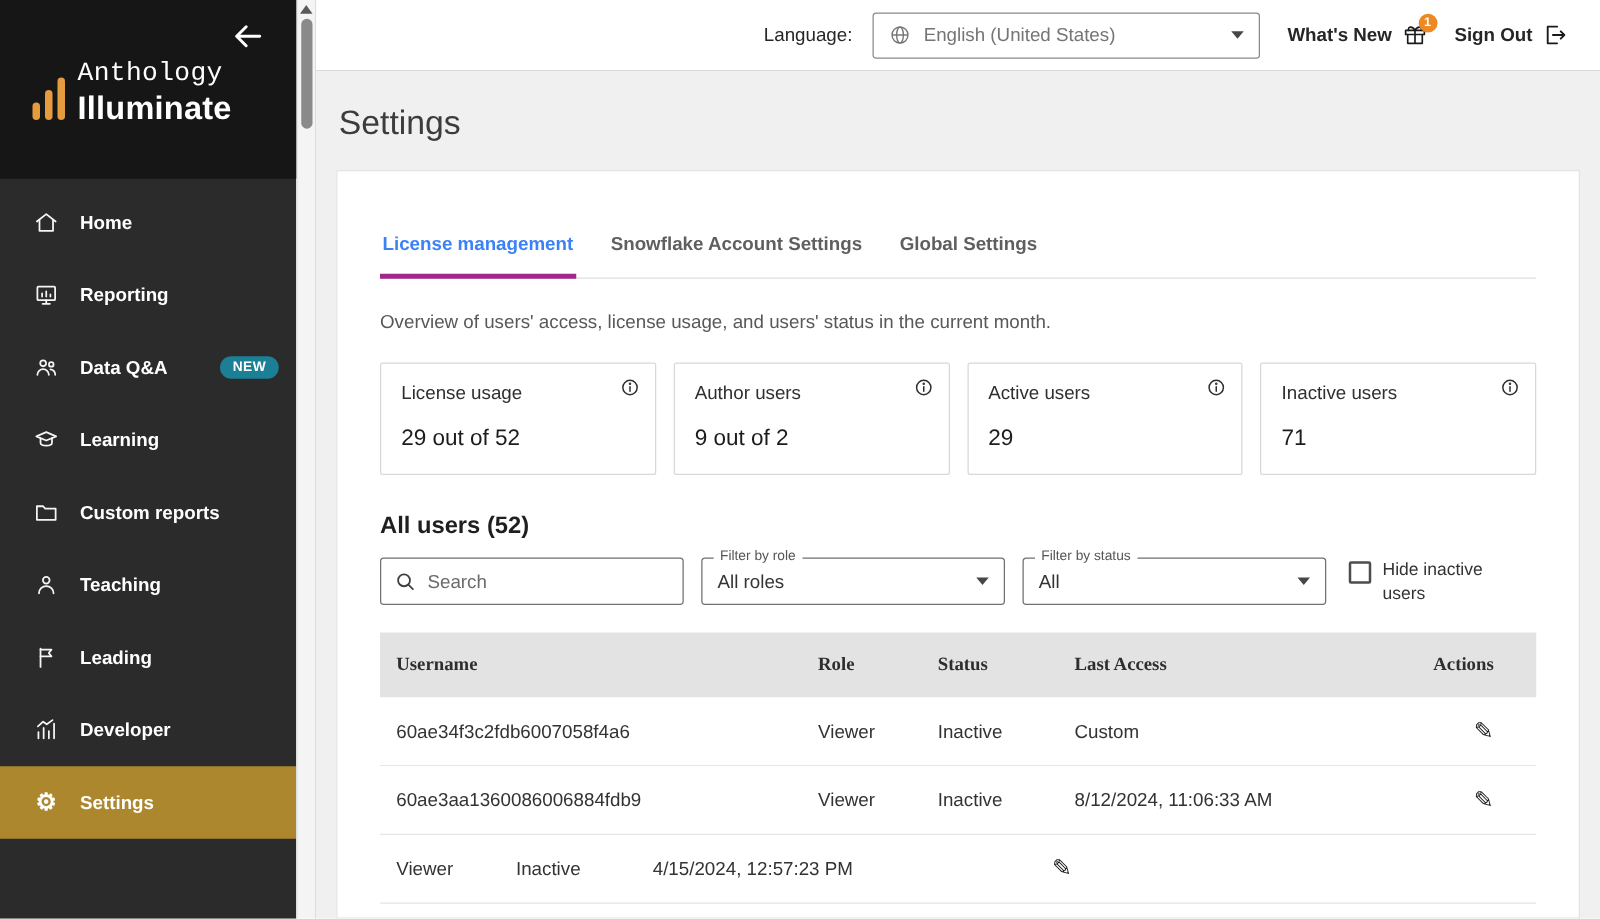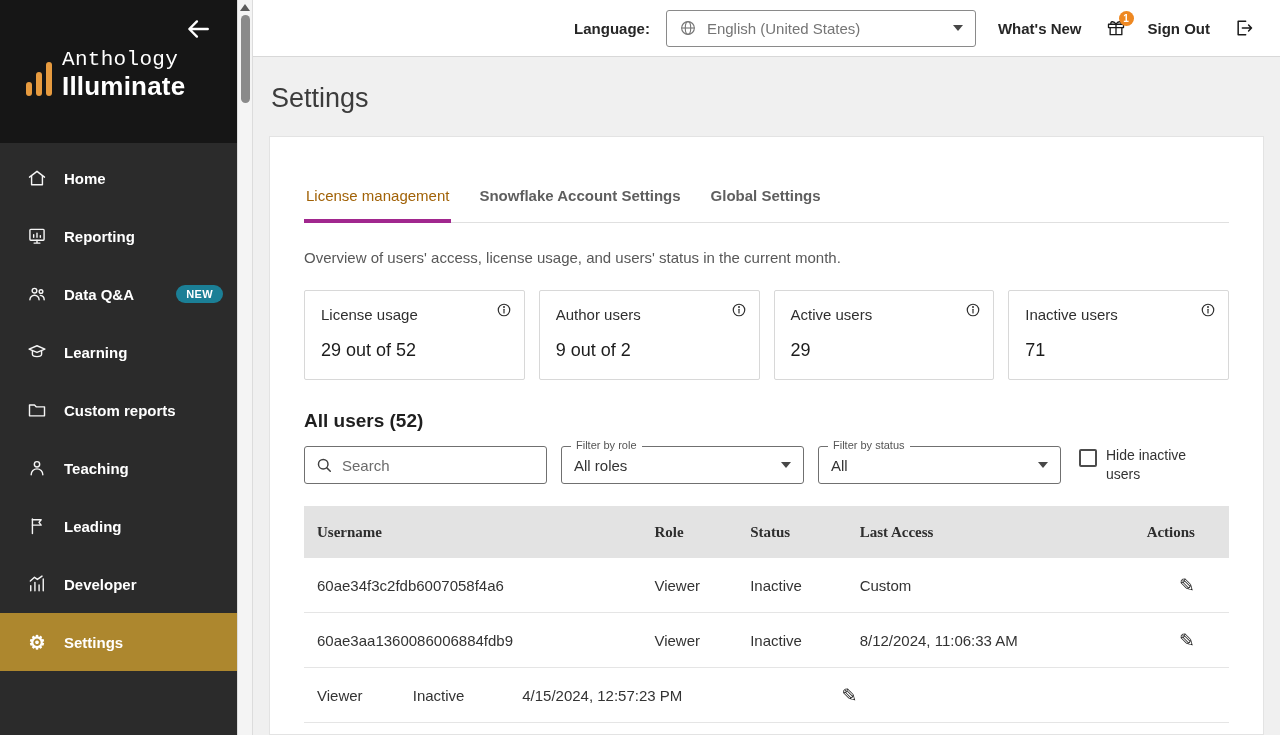--- a/index.html
+++ b/index.html
@@ -36,40 +36,40 @@
   .scroll-col{width:16px; background:#f4f4f4; border-left:1px solid #dcdcdc; border-right:1px solid #dcdcdc;
     flex-shrink:0; display:flex; flex-direction:column; align-items:center; padding-top:4px;}
   .scroll-arrow{width:0; height:0; border-left:5px solid transparent; border-right:5px solid transparent;
     border-bottom:7px solid #5a5a5a; margin-bottom:4px;}
   .scroll-thumb{width:9px; height:88px; background:#8a8a8a; border-radius:5px;}
 
   
   .main{flex:1; display:flex; flex-direction:column; min-width:0;}
   .topbar{height:57px; background:#fff; border-bottom:1px solid #d8d8d8; display:flex; align-items:center;
     justify-content:flex-end; gap:22px; padding:0 26px; flex-shrink:0;}
-  .lang-label{font-size:15px; font-weight:700; color:#262626;}
+  .lang-label{font-size:15px; font-weight:400; color:#262626;}
   .lang-select{width:310px; height:37px; border:1px solid #8a8a8a; border-radius:3px; display:flex;
     align-items:center; gap:10px; padding:0 12px; cursor:pointer; margin-left:-6px;}
   .lang-value{font-size:15px; color:#757575; flex:1;}
   .caret{width:0; height:0; border-left:5px solid transparent; border-right:5px solid transparent;
     border-top:6px solid #474747;}
-  .topbar-link{display:flex; align-items:center; gap:24px; font-size:15px; font-weight:700; color:#262626; cursor:pointer;}
+  .topbar-link{display:flex; align-items:center; gap:8px; font-size:15px; font-weight:700; color:#262626; cursor:pointer;}
   .gift-wrap{position:relative; display:inline-flex;}
   .count-badge{position:absolute; top:-7px; right:-8px; width:15px; height:15px; background:var(--orange);
     color:#fff; border-radius:50%; font-size:10px; font-weight:700; display:flex; align-items:center; justify-content:center;}
 
   .content{flex:1; background:var(--bg); padding:0 16px; overflow:hidden; display:flex; flex-direction:column;}
   .page-title{font-size:27px; font-weight:400; color:#3c3c3c; margin:26px 0 22px 2px;}
   .card{flex:1; background:#fff; border:1px solid #e3e3e3; padding:50px 34px 0 34px; overflow:hidden;}
 
   
   .tabs{display:flex; gap:26px; border-bottom:1px solid #e0e0e0;}
   .tab{font-size:15px; font-weight:600; color:#5f5f5f; padding:0 2px 15px 2px; cursor:pointer;
     border-bottom:4px solid transparent; margin-bottom:-1px;}
-  .tab.active{color:#a16207; font-weight:400; border-bottom-color:var(--purple);}
+  .tab.active{color:#3b82f6; font-weight:700; border-bottom-color:var(--purple);}
   .overview{font-size:15px; color:#585858; margin-top:26px;}
 
   
   .stats{display:flex; gap:14px; margin-top:24px;}
   .stat{flex:1; border:1px solid #d8d8d8; border-radius:2px; padding:15px 16px 18px 16px; position:relative; background:#fff;}
   .stat-label{font-size:15px; color:#2f2f2f;}
   .stat-value{font-size:18px; color:#1c1c1c; margin-top:17px;}
   .stat .info{position:absolute; top:11px; right:12px; cursor:pointer; display:flex;}
 
   .all-users{font-size:19px; font-weight:700; color:#1f1f1f; margin-top:30px;}

